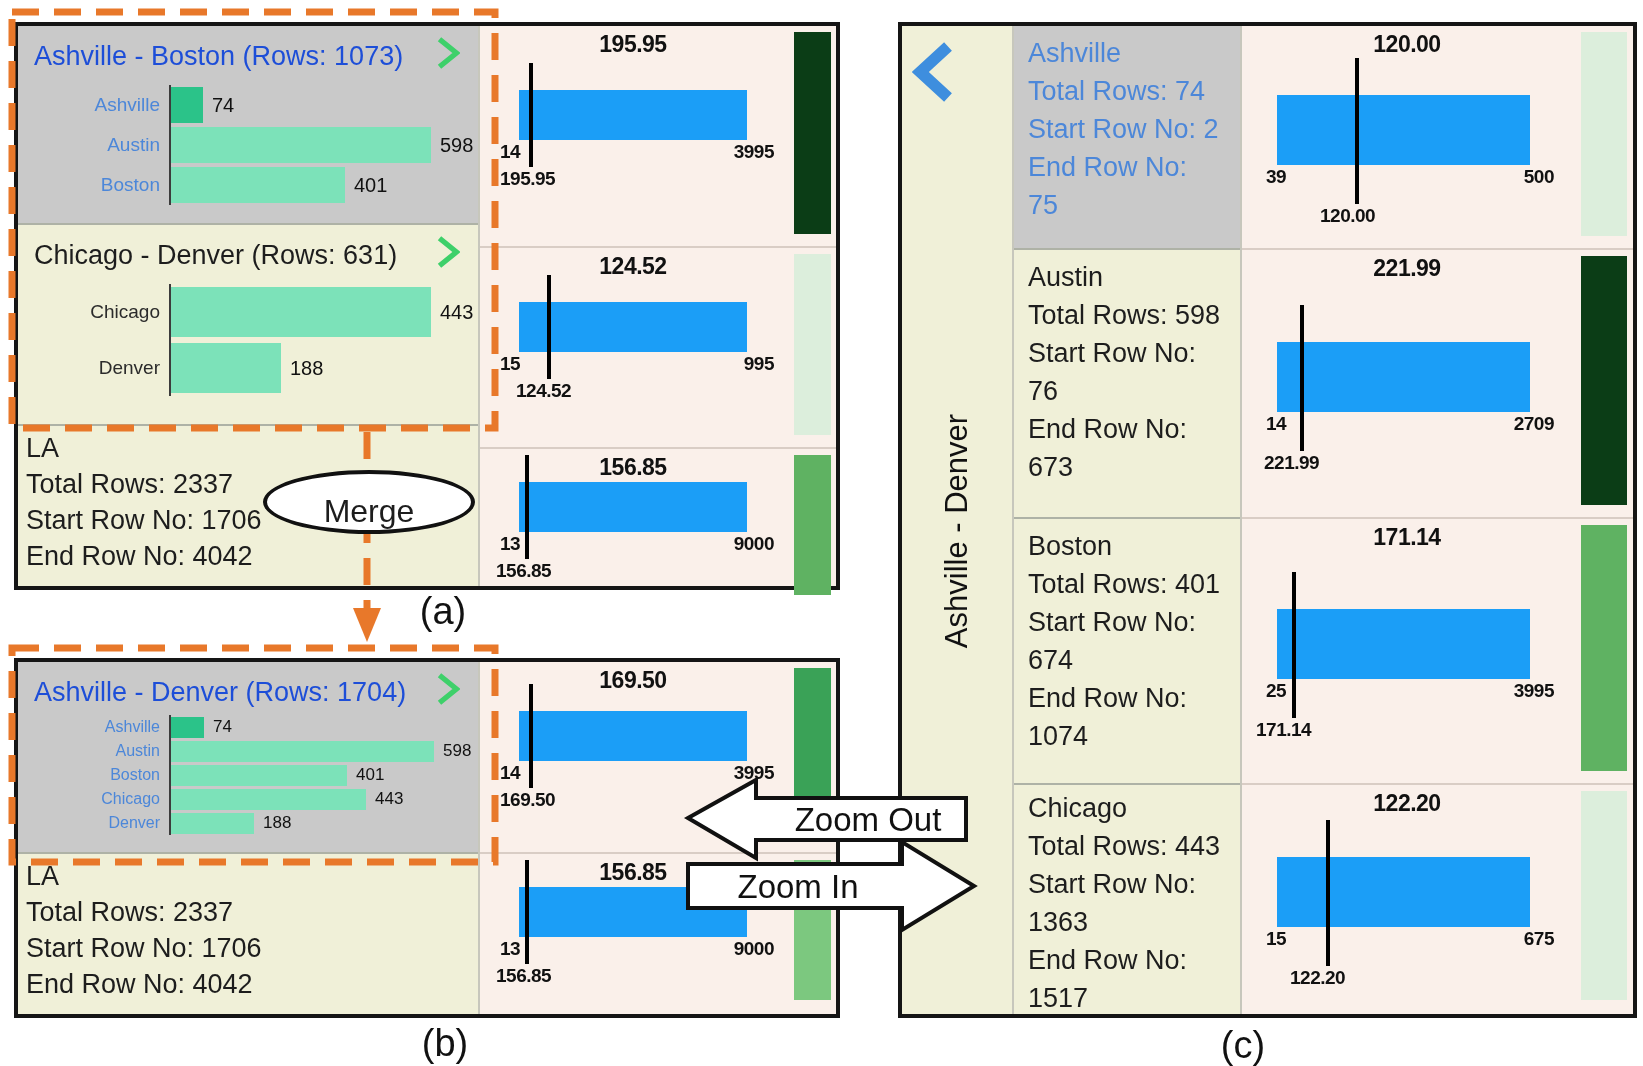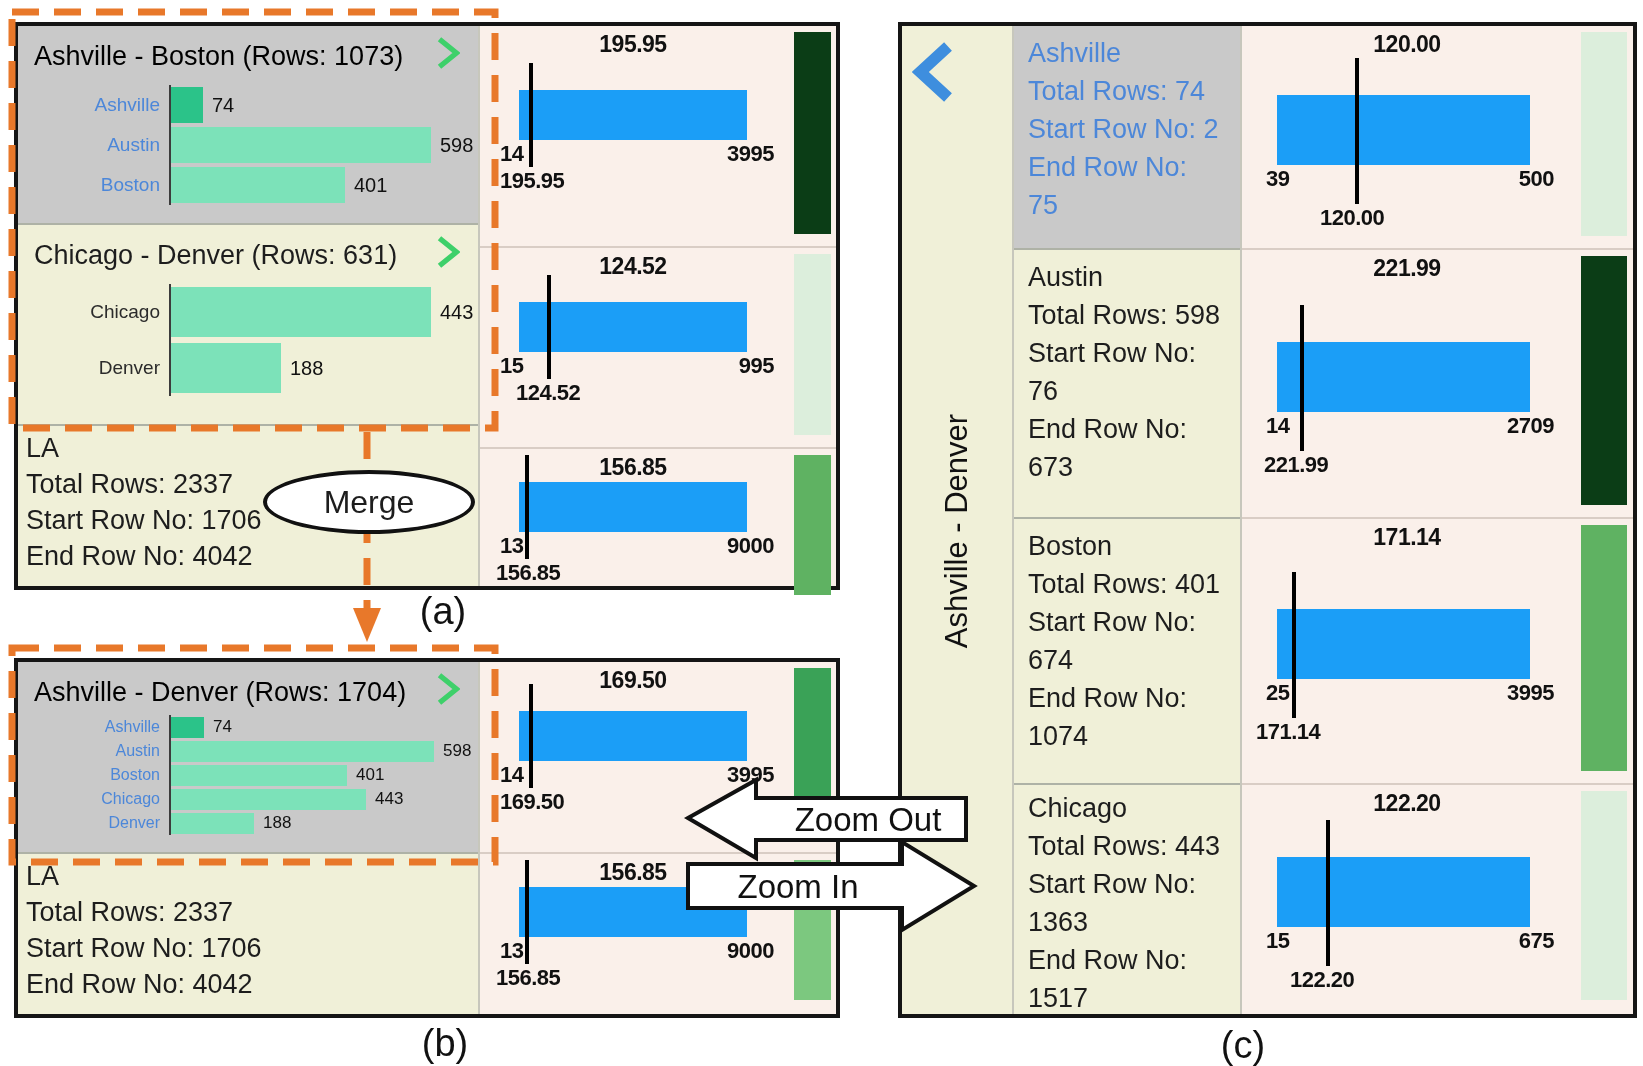--- a/index.html
+++ b/index.html
@@ -13,42 +13,42 @@
   #panel-c { left:898px; top:22px; width:739px; height:996px; }
 
   
   .rows-col { position:absolute; left:0; top:0; width:460px; bottom:0; }
   .charts-col { position:absolute; left:460px; top:0; right:0; bottom:0; background:#FAF0EA; border-left:2px solid #C7C7BC; box-sizing:border-box; }
 
   .group { box-sizing:border-box; overflow:hidden; }
   .group.selected { background:#C9C9C9; }
   .group + .group, .summary { border-top:2px solid #AEB2A6; }
   .ghead { display:flex; justify-content:space-between; align-items:center; padding:10px 14px 2px 16px; font-size:27px; }
-  .ghead .gtitle.blue { color:#000000; }
+  .ghead .gtitle.blue { color:#1d4ed8; }
   .chev { flex:0 0 auto; margin-right:4px; }
 
   .mini { margin-top:6px; }
   .mini-row { display:flex; align-items:center; }
   .mini-label { width:142px; text-align:right; padding-right:9px; font-size:19px; color:#4C87D9; flex:0 0 auto; }
   .mini-label.dark { color:#2b2b2b; }
   .bar-holder { flex:1; display:flex; align-items:center; border-left:2px solid #3c3c3c; height:100%; }
   .mbar { background:#7CE2B9; flex:0 0 auto; }
   .mbar.first { background:#2BC389; }
   .mval { margin-left:9px; font-size:20px; color:#111; }
 
   .summary { font-size:27px; line-height:36px; padding:4px 0 0 8px; box-sizing:border-box; color:#1d1d1d; }
 
   
   .ccell { position:relative; box-sizing:border-box; overflow:hidden; }
   .ccell + .ccell { border-top:2px solid #D9CDC5; }
   .cnum { font-weight:bold; color:#111; letter-spacing:-0.5px; }
   .ctop { position:absolute; top:5px; left:0; text-align:center; font-size:23px; }
   .cbar { position:absolute; background:#1B9EF7; }
   .cline { position:absolute; width:4px; background:#000; }
-  .cmin, .cmax, .cmark { position:absolute; font-size:22px; }
+  .cmin, .cmax, .cmark { position:absolute; font-size:19px; }
   .cstrip { position:absolute; top:6px; bottom:12px; }
 
   .col-a .ctop { width:306px; }
   .col-a .cbar { left:39px; width:228px; height:50px; top:calc(50% - 46px); }
   .col-a .cline { top:calc(50% - 73px); height:104px; }
   .col-a .cmin { left:20px; top:calc(50% + 5px); }
   .col-a .cmax { left:230px; width:64px; text-align:right; top:calc(50% + 5px); }
   .col-a .cmark { top:calc(50% + 32px); }
   .col-a .cstrip { width:37px; right:5px; }
 
@@ -65,21 +65,21 @@
   .c-rows { position:absolute; left:110px; top:0; bottom:0; width:228px; border-left:2px solid #C7C7BC; box-sizing:border-box; }
   .c-charts { position:absolute; left:338px; top:0; right:0; bottom:0; background:#FAF0EA; border-left:2px solid #C7C7BC; box-sizing:border-box; }
   .c-row { box-sizing:border-box; font-size:27px; line-height:38px; padding:8px 6px 0 14px; overflow:hidden; background:#F0F0D8; }
   .c-row + .c-row { border-top:2px solid #AEB2A6; }
   .c-row.selected { background:#C9C9C9; color:#4C87D9; }
   .vert-title { position:absolute; left:50%; top:505px; transform:translate(-50%,-50%) rotate(-90deg); white-space:nowrap; font-size:31px; color:#111; }
 
   .panel-label { position:absolute; font-size:38px; color:#111; width:90px; text-align:center; }
 
   .merge { position:absolute; left:263px; top:470px; width:212px; height:64px; background:#fff;
-           border:4px solid #111; border-radius:50%; display:flex; align-items:center; justify-content:center;
+           border:4px solid #111; border-radius:50%; display:flex; align-items:flex-end; justify-content:center;
            font-size:32px; z-index:40; box-sizing:border-box; }
 
   #overlay { position:absolute; left:0; top:0; z-index:30; pointer-events:none; }
   .svg-label { font-family:"Liberation Sans", sans-serif; font-size:33px; fill:#111; }
 </style>
 </head>
 <body>
 
 <div class="panel" id="panel-a">
   <div class="rows-col">

